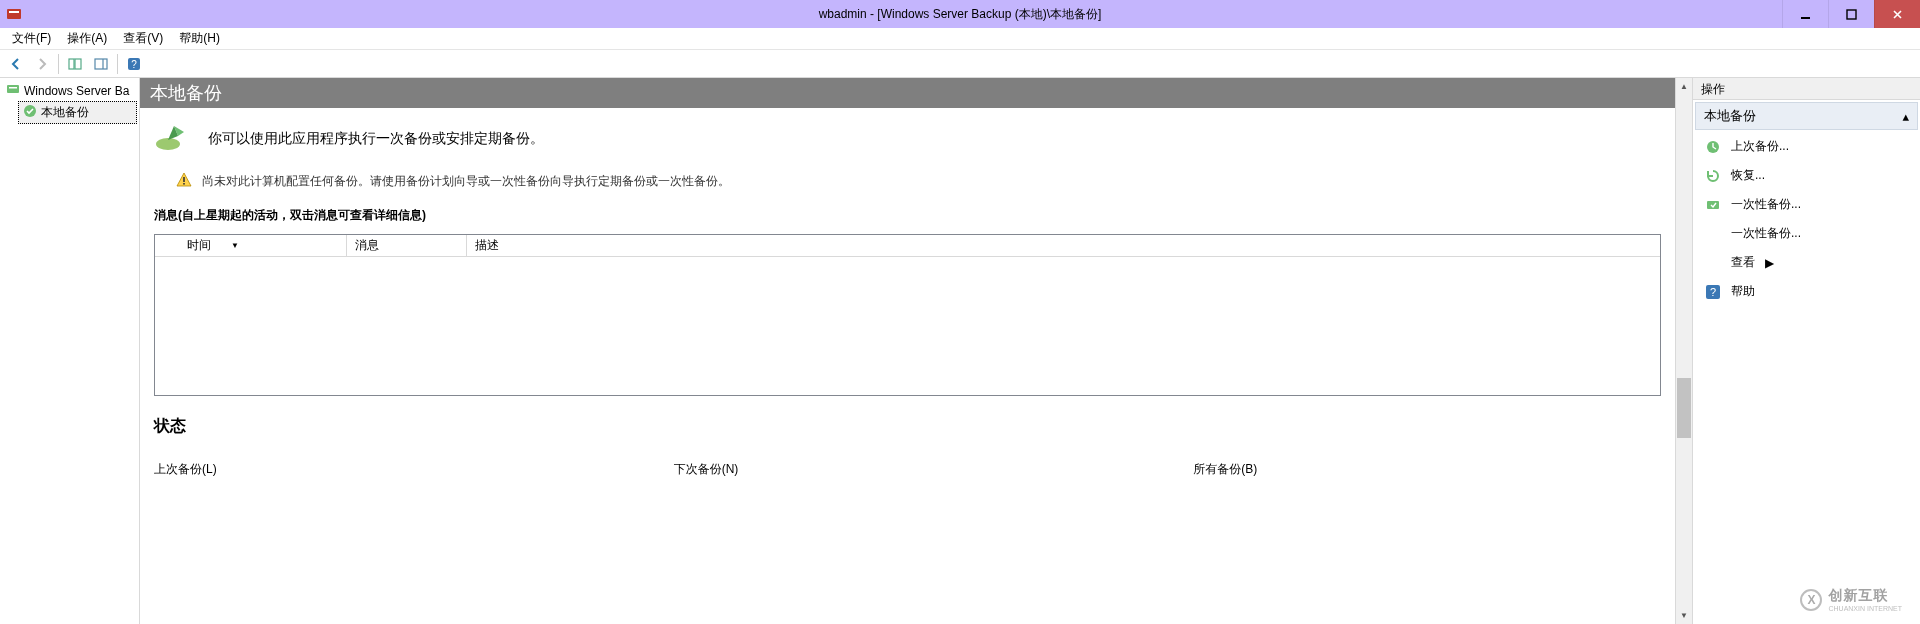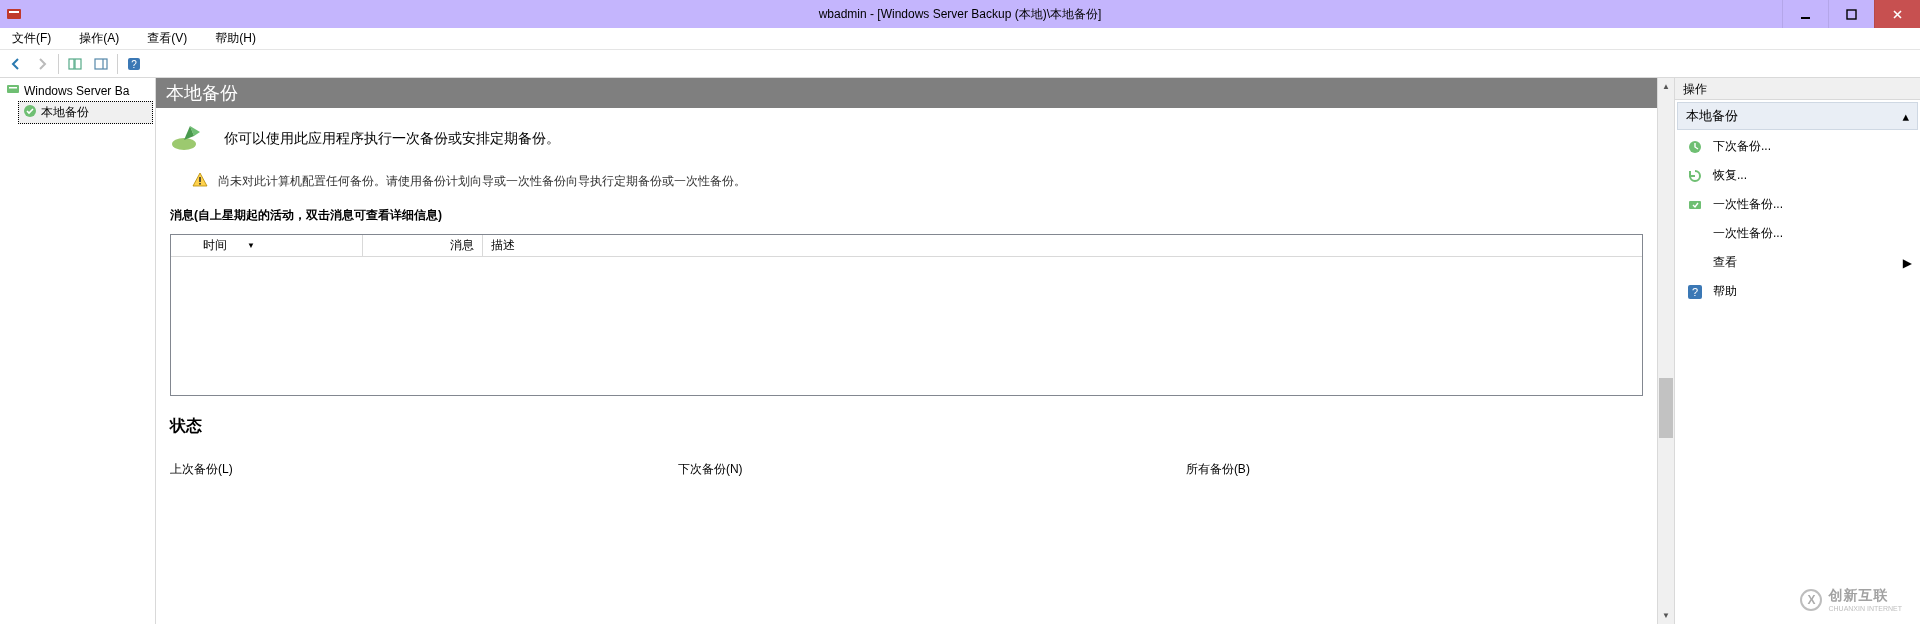--- a/index.html
+++ b/index.html
@@ -8,31 +8,31 @@
 
 .titlebar { height: 28px; background: #c4b5fd; display: flex; align-items: center; position: relative; }
 .titlebar-icon { width: 16px; height: 16px; margin-left: 6px; }
 .titlebar-text { position: absolute; left: 50%; transform: translateX(-50%); font-size: 12px; color: #000; }
 .winbtns { margin-left: auto; display: flex; height: 100%; }
 .winbtn { width: 46px; display: flex; align-items: center; justify-content: center; border-left: 1px solid rgba(0,0,0,0.08); }
 .winbtn.close { background: #c75050; }
 .winbtn svg { width: 11px; height: 11px; }
 
 
-.menubar { height: 22px; background: #fff; display: flex; align-items: center; padding: 0 4px; border-bottom: 1px solid #e5e5e5; gap: 12px; }
+.menubar { height: 22px; background: #fff; display: flex; align-items: center; padding: 0 4px; border-bottom: 1px solid #e5e5e5; }
 .menuitem { font-size: 12px; padding: 2px 8px; cursor: default; }
 
 
 .toolbar { height: 28px; background: #fff; display: flex; align-items: center; padding: 0 4px; border-bottom: 1px solid #d9d9d9; gap: 2px; }
 .tbtn { width: 24px; height: 24px; display: flex; align-items: center; justify-content: center; border: 1px solid transparent; }
 .tsep { width: 1px; height: 20px; background: #d0d0d0; margin: 0 2px; }
 
 
 .body { display: flex; height: calc(624px - 28px - 22px - 28px); }
-.tree { width: 156px; border-right: 1px solid #d9d9d9; padding: 2px; font-size: 12px; }
+.tree { width: 140px; border-right: 1px solid #d9d9d9; padding: 2px; font-size: 12px; }
 .tree-node { display: flex; align-items: center; gap: 4px; padding: 2px 4px; white-space: nowrap; }
 .tree-node.sel { border: 1px dotted #000; background: #f0f0f0; }
 .tree-child { margin-left: 16px; }
 
 .content { flex: 1; position: relative; display: flex; }
 .content-main { flex: 1; overflow: hidden; }
 .content-scroll { width: 17px; background: #f0f0f0; border-left: 1px solid #d9d9d9; position: relative; }
 .scroll-thumb { position: absolute; left: 1px; right: 1px; top: 300px; height: 60px; background: #c2c2c2; }
 .arrow-up, .arrow-down { position: absolute; left: 0; right: 0; height: 17px; display: flex; align-items: center; justify-content: center; font-size: 8px; color: #555; }
 .arrow-up { top: 0; } .arrow-down { bottom: 0; }
@@ -43,37 +43,37 @@
 .warn-row { display: flex; align-items: center; gap: 10px; padding: 6px 14px 6px 36px; font-size: 12px; color: #333; }
 
 .section-label { font-size: 12px; font-weight: bold; padding: 10px 14px 6px 14px; color: #000; }
 
 .msg-table { margin: 4px 14px 0 14px; border: 1px solid #828790; height: 162px; background: #fff; }
 .msg-head { display: flex; height: 22px; border-bottom: 1px solid #d9d9d9; font-size: 12px; }
 .msg-col { border-right: 1px solid #d9d9d9; padding: 3px 8px; display: flex; align-items: center; position: relative; }
 .sort-arrow { font-size: 8px; margin-left: 20px; }
 .msg-col.c0 { width: 24px; border-right: none; }
 .msg-col.c1 { width: 168px; }
-.msg-col.c2 { width: 120px; justify-content: flex-end; }
+.msg-col.c2 { width: 120px; }
 .msg-col.c3 { flex: 1; border-right: none; }
 
 .status-block { padding: 20px 14px 4px 14px; }
 .status-title { font-size: 16px; font-weight: bold; margin-bottom: 24px; }
 .status-cols { display: flex; font-size: 12px; font-weight: normal; }
 .status-col { flex: 1; }
 .status-col.c2 { flex: 1; }
 .status-col.c3 { flex: 0.9; }
 
 
-.actions { width: 246px; border-left: 1px solid #d9d9d9; font-size: 12px; }
+.actions { width: 228px; border-left: 1px solid #d9d9d9; font-size: 12px; }
 .actions-head { height: 22px; background: #f0f0f0; border-bottom: 1px solid #d9d9d9; padding: 3px 8px; font-size: 12px; }
 .actions-group { background: #e9eef5; border: 1px solid #cfd8e3; margin: 2px; padding: 4px 8px; display: flex; justify-content: space-between; align-items: center; font-size: 13px; }
 .actions-item { display: flex; align-items: center; gap: 10px; padding: 6px 8px 6px 12px; cursor: default; }
 .ai-icon { width: 16px; height: 16px; display: flex; align-items: center; justify-content: center; }
-.ai-sub { justify-content: space-between; }
+.ai-sub { }
 
 .watermark { position: absolute; right: 18px; bottom: 12px; opacity: 0.55; font-size: 11px; color: #666; display: flex; align-items: center; gap: 6px; }
 .watermark .logo-c { width: 22px; height: 22px; border: 2px solid #888; border-radius: 50%; display: flex; align-items: center; justify-content: center; font-weight: bold; font-size: 12px; color: #666; }
 .watermark .big { font-size: 14px; font-weight: bold; letter-spacing: 1px; color: #555; }
 .watermark .small { font-size: 7px; color: #888; }
 </style>
 </head>
 <body>
 
 <div class="titlebar">
@@ -222,21 +222,21 @@
         <span>本地备份</span>
         <span>▴</span>
       </div>
       <div class="actions-item">
         <span class="ai-icon">
             <svg width="16" height="16" viewBox="0 0 16 16">
               <circle cx="8" cy="8" r="6" fill="#6fbf73"></circle>
               <path d="M8 4 v4 l3 2" stroke="#fff" stroke-width="1.4" fill="none"></path>
             </svg>
           </span>
-        <span>下次备份...</span>
+        <span>上次备份...</span>
       </div>
       <div class="actions-item">
         <span class="ai-icon">
             <svg width="16" height="16" viewBox="0 0 16 16">
               <path d="M8 3 a5 5 0 1 1 -5 5" fill="none" stroke="#6fbf73" stroke-width="2"></path>
               <path d="M3 3 v5 h5" fill="none" stroke="#6fbf73" stroke-width="2"></path>
             </svg>
           </span>
         <span>恢复...</span>
       </div>

